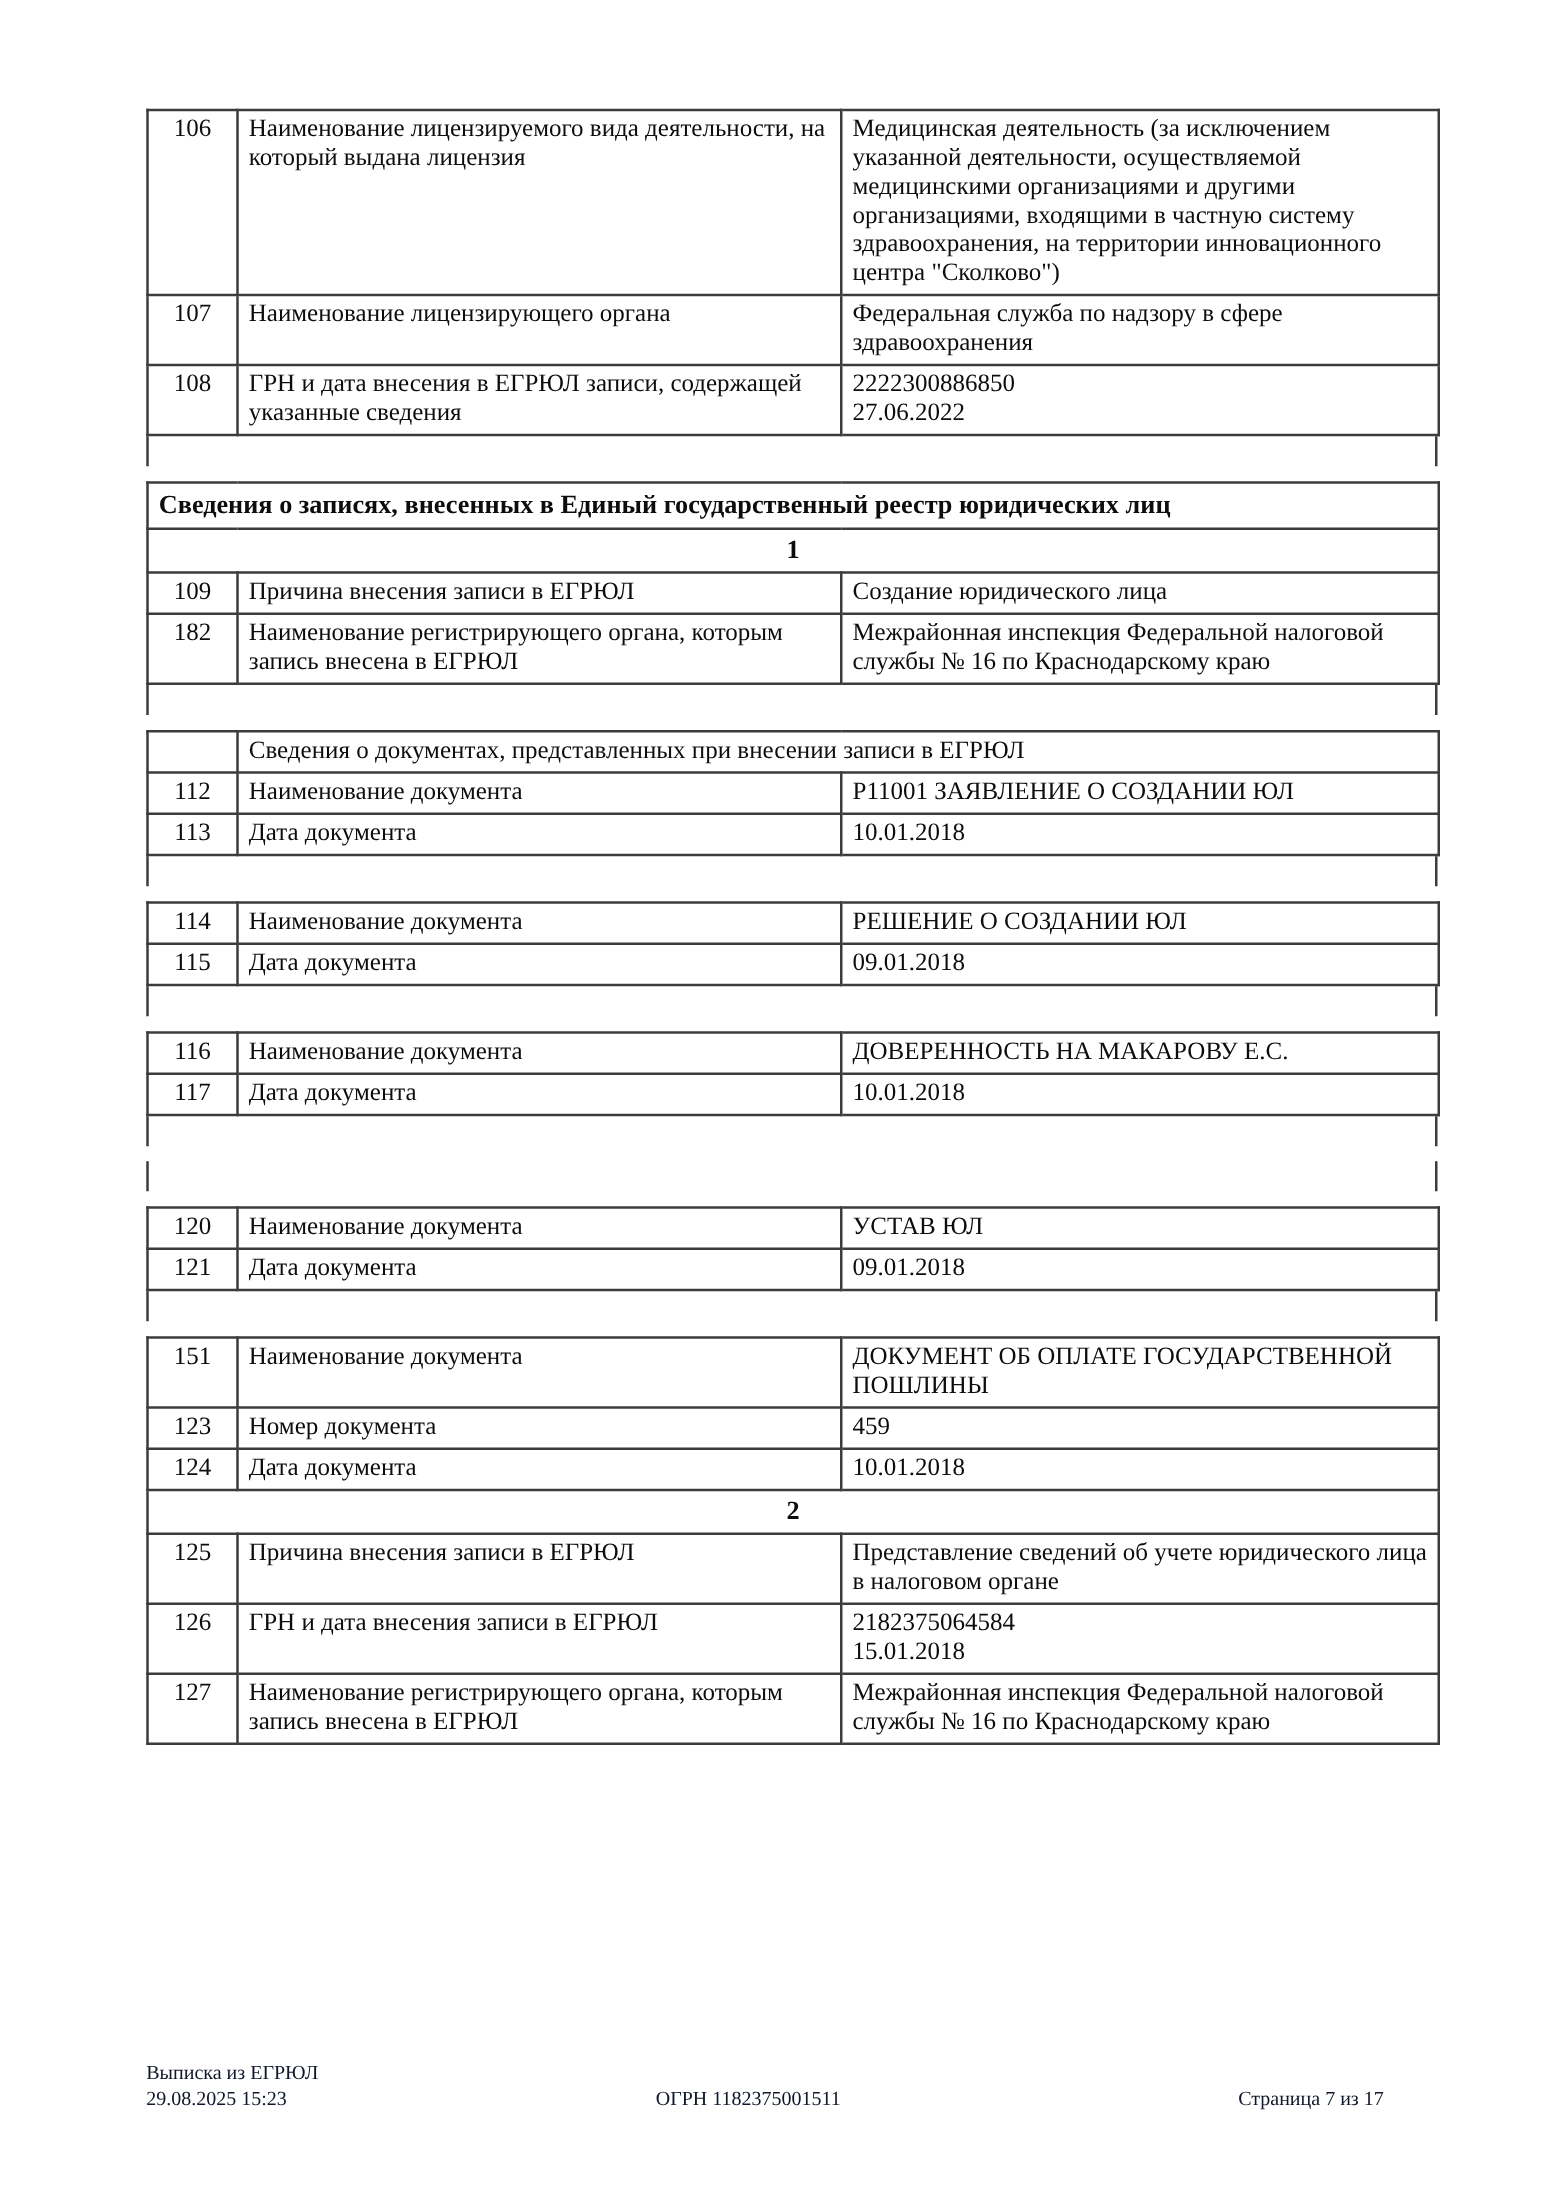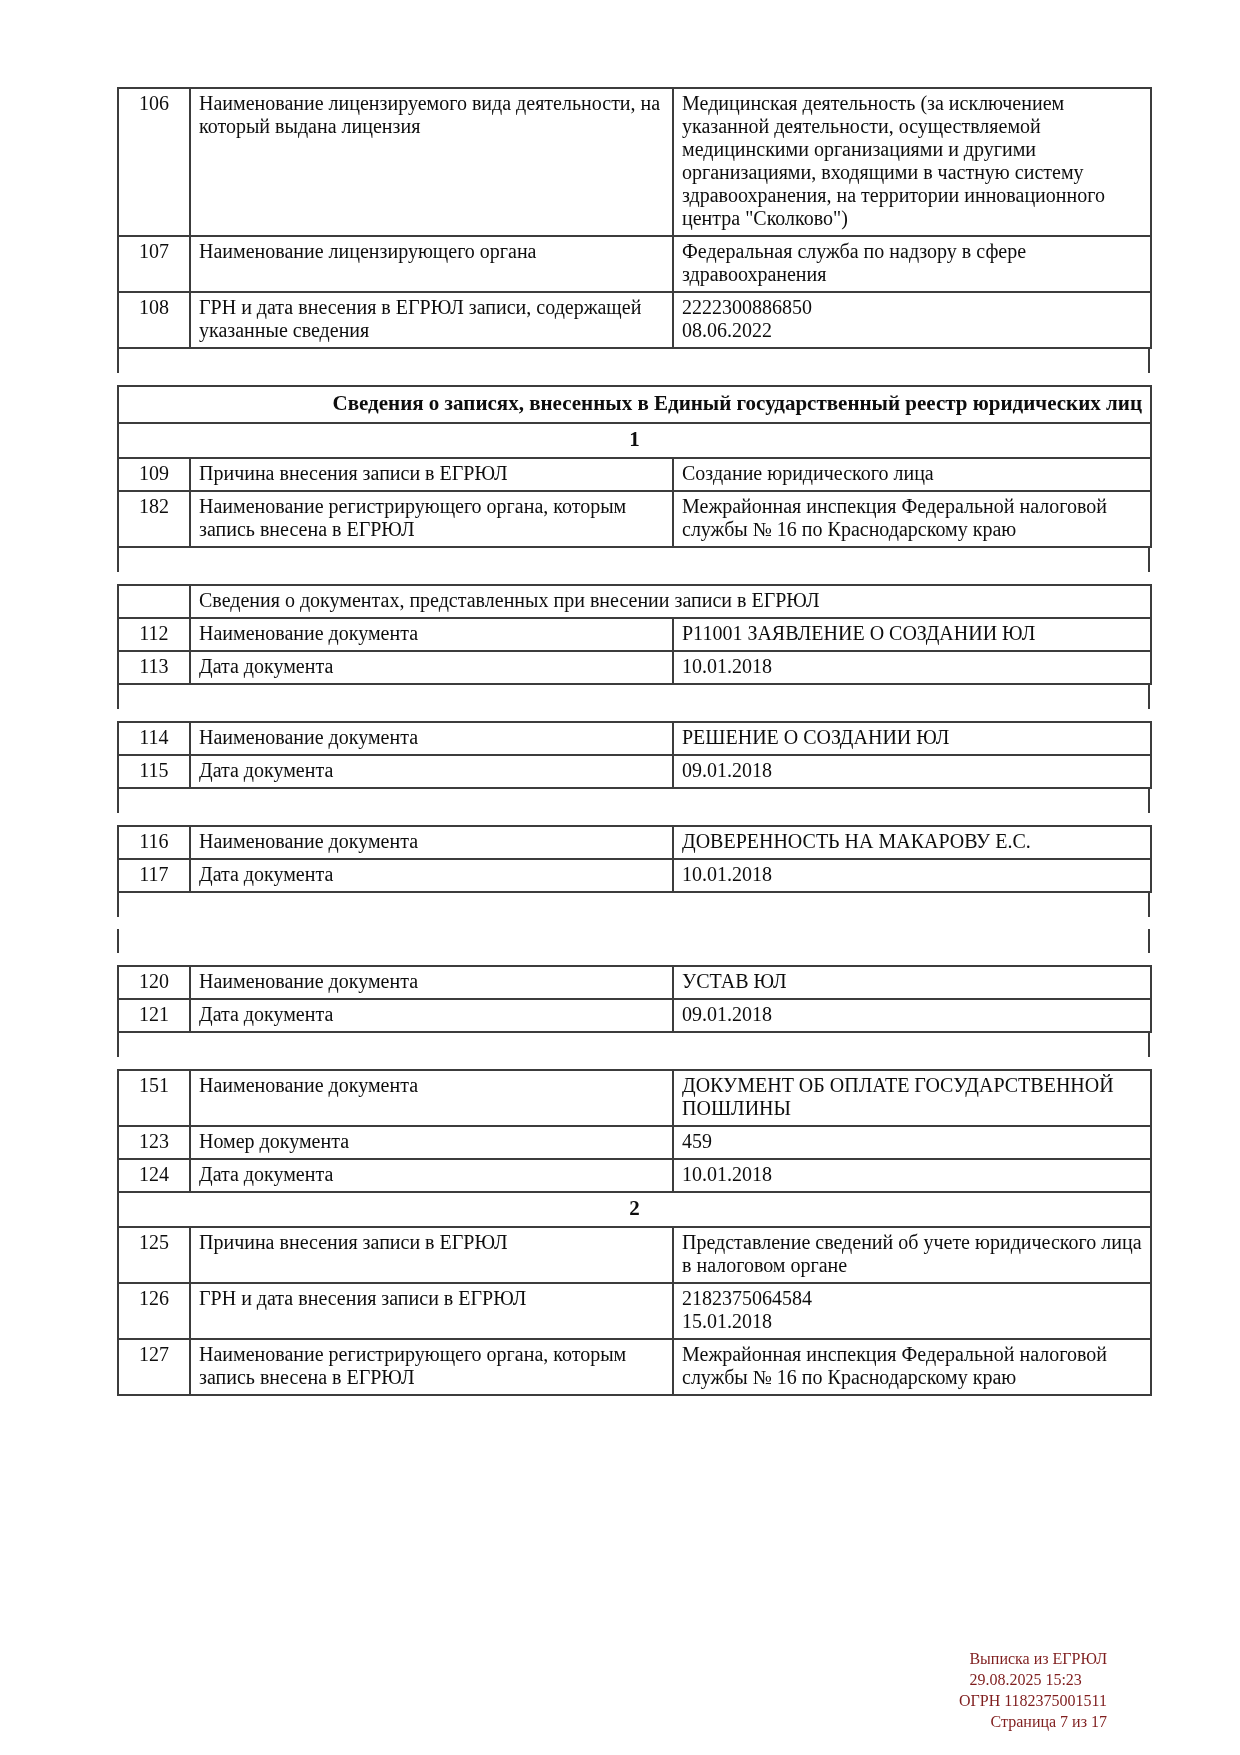--- a/index.html
+++ b/index.html
@@ -38,21 +38,21 @@
   col.col-num   { width: 72px; }
   col.col-label { width: 483px; }
   col.col-value { width: 478px; }
   td.c-num {
     text-align: center;
     padding-left: 2px;
     padding-right: 4px;
   }
   td.c-value { white-space: pre-line; }
   tr.section-row td {
-    text-align: right;
+    text-align: left;
     font-weight: bold;
     font-size: 21px;
     padding-top: 5px;
     padding-bottom: 7px;
   }
   tr.entry-row td {
     text-align: center;
     font-weight: bold;
     font-size: 21px;
     padding-top: 4px;
@@ -73,22 +73,21 @@
   .footer {
     position: absolute;
     left: 117px;
     right: 73px;
     top: 1648px;
     display: flex;
     justify-content: space-between;
     align-items: flex-end;
     font-size: 16px;
     line-height: 21px;
-    color: #7f1d1d;
-    flex-direction: column;
+    color: #0f172a;
   }
   .footer .f-left  { text-align: left; }
   .footer .f-center{ text-align: left; }
   .footer .f-right { text-align: right; margin-left: 48px; }
 </style>
 </head>
 <body>
 
 <div class="page">
   <div class="doc">
@@ -107,21 +106,21 @@
       </tr>
       <tr>
         <td class="c-num">107</td>
         <td class="c-label">Наименование лицензирующего органа</td>
         <td class="c-value">Федеральная служба по надзору в сфере здравоохранения</td>
       </tr>
       <tr>
         <td class="c-num">108</td>
         <td class="c-label">ГРН и дата внесения в ЕГРЮЛ записи, содержащей указанные сведения</td>
         <td class="c-value">2222300886850
-08.06.2022</td>
+27.06.2022</td>
       </tr>
     </tbody>
       </table>
 
     <div class="spacer-b"></div>
     <div class="spacer-g"></div>
 
     <table class="block">
       <colgroup>
           <col class="col-num">

